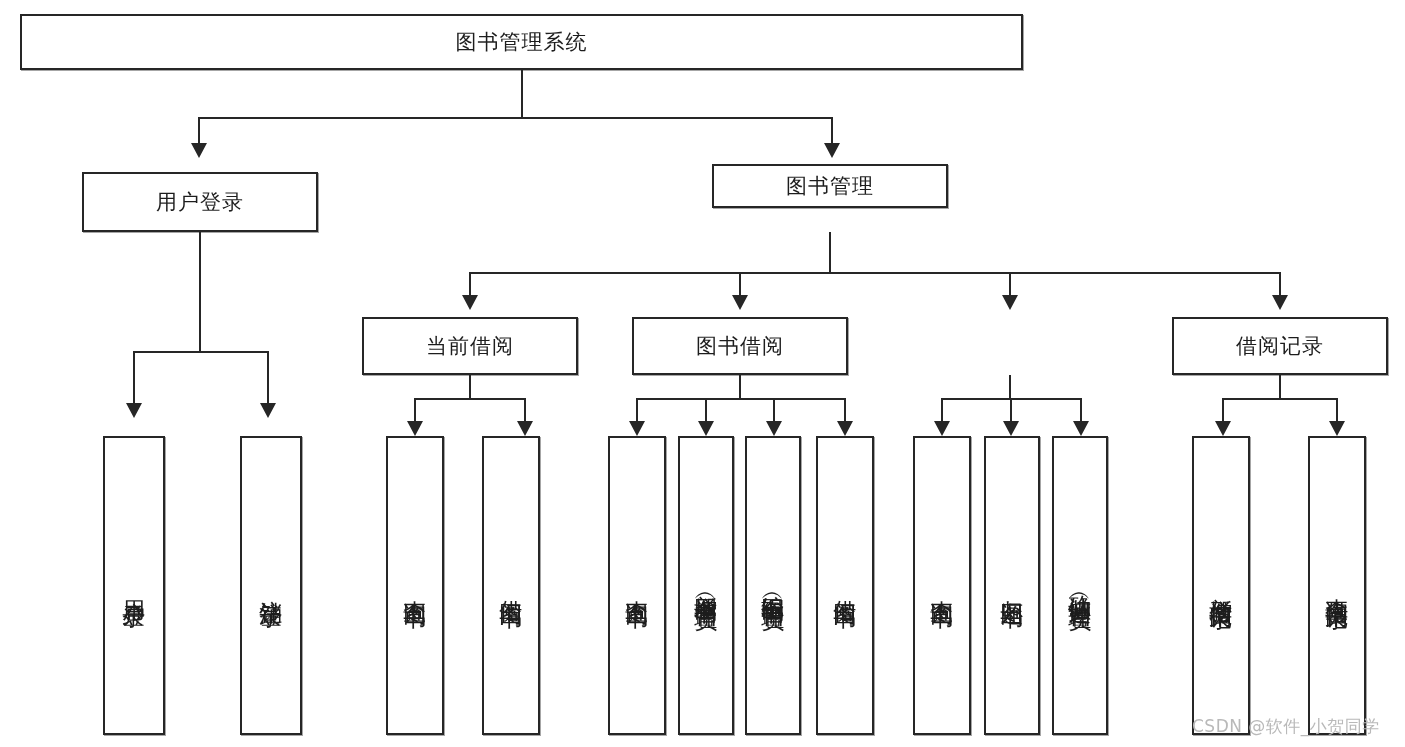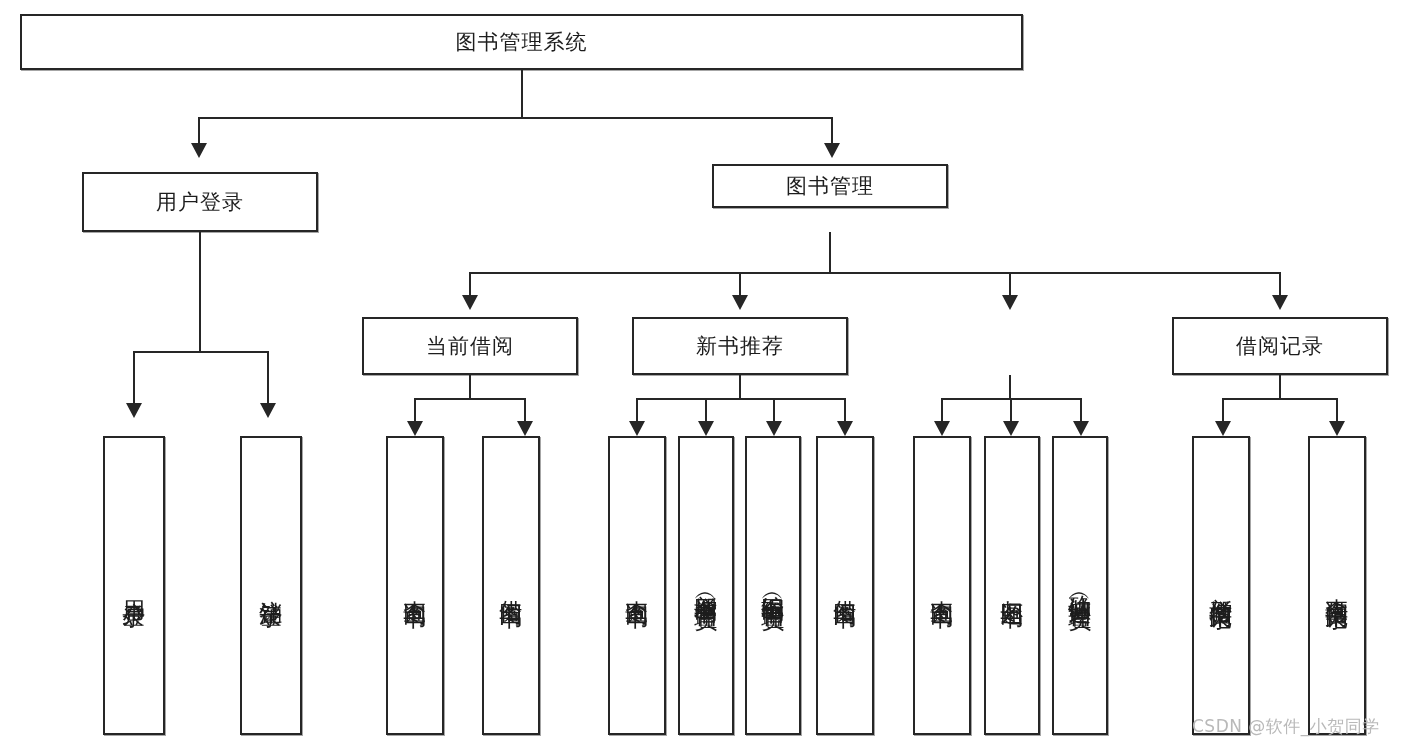--- a/index.html
+++ b/index.html
@@ -108,21 +108,21 @@
   <div class="arrow" style="left:732px;top:295px;"></div>
   <div class="ln lnv" style="left:1009px;top:272px;width:2px;height:23px;"></div>
   <div class="arrow" style="left:1002px;top:295px;"></div>
   <div class="ln lnv" style="left:1279px;top:272px;width:2px;height:23px;"></div>
   <div class="arrow" style="left:1272px;top:295px;"></div>
 
   <div class="node h" style="left:362px;top:317px;width:216px;height:58px;">
     <span class="txt">当前借阅</span>
   </div>
   <div class="node h" style="left:632px;top:317px;width:216px;height:58px;">
-    <span class="txt">新书推荐</span>
+    <span class="txt">图书借阅</span>
   </div>
   <div class="node h" style="left:1172px;top:317px;width:216px;height:58px;">
     <span class="txt">借阅记录</span>
   </div>
 
   <div class="ln lnv" style="left:469px;top:375px;width:2px;height:24px;"></div>
   <div class="ln lnh" style="left:414px;top:398px;width:112px;height:2px;"></div>
   <div class="ln lnv" style="left:414px;top:398px;width:2px;height:23px;"></div>
   <div class="arrow" style="left:407px;top:421px;"></div>
   <div class="ln lnv" style="left:524px;top:398px;width:2px;height:23px;"></div>

